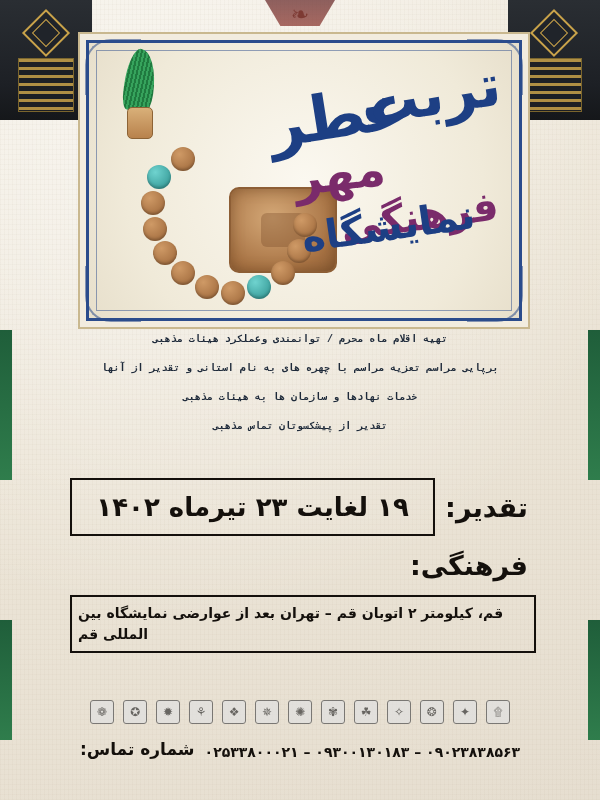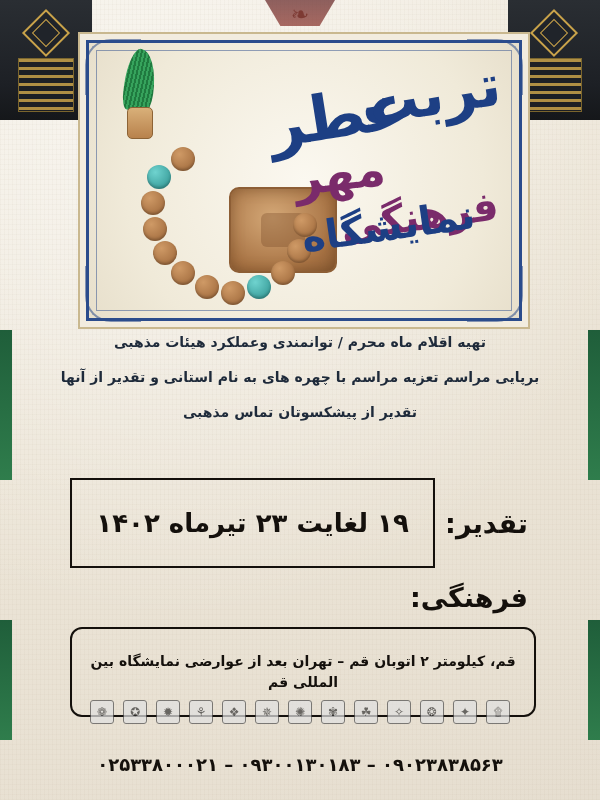--- a/index.html
+++ b/index.html
@@ -130,60 +130,60 @@
   .t-torbat{right:4px;top:8px;font-size:58px;transform:rotate(-9deg);color:#1d3f84;}
   .t-mehr{right:120px;top:92px;font-size:48px;transform:rotate(-7deg);color:#7a2b6b;}
   .t-namayesh{right:30px;top:150px;font-size:40px;transform:rotate(-8deg);color:#1d3f84;}
   .t-farhangi{right:6px;top:140px;font-size:40px;transform:rotate(-8deg);color:#7a2b6b;}
 
   
   .desc{
     position:absolute;left:0;right:0;top:332px;text-align:center;
     color:#1e2a3a;font-weight:bold;
   }
-  .desc p{margin:0 0 14px 0;font-size:14px;line-height:1.5;}
+  .desc p{margin:0 0 14px 0;font-size:10px;line-height:1.5;font-family:Liberation Mono, monospace;}
 
   
   .rows{position:absolute;left:70px;right:64px;top:478px;}
   .row{
     display:flex;align-items:center;justify-content:flex-start;
     margin-bottom:14px;
   }
   .row .label{
     font-size:27px;font-weight:bold;color:#14100c;
     padding:0 8px 0 10px;white-space:nowrap;
   }
   .row .box{
     flex:1;border:2px solid #14100c;
     display:flex;align-items:center;justify-content:center;
-    text-align:center;color:#14100c;font-weight:bold;
-    padding:20px 6px;min-height:46px;
+    text-align:left;color:#14100c;font-weight:bold;
+    padding:4px 6px;min-height:46px;
   }
   .row.date .box{font-size:26px;letter-spacing:1px;}
   .row.visit .box{font-size:24px;}
-  .row.place .box{font-size:14px;line-height:1.5;font-weight:bold;border-radius:12px;}
+  .row.place .box{font-size:14px;line-height:1.5;font-weight:bold;}
 
   
   .logos{
     position:absolute;left:0;right:0;top:700px;
     display:flex;justify-content:center;align-items:center;gap:9px;
     filter:grayscale(1);opacity:.72;
   }
   .logo{
     width:22px;height:22px;border:1px solid #5a5043;border-radius:3px;
     display:flex;align-items:center;justify-content:center;
     font-size:12px;color:#3d362c;background:#e7e0d2;
   }
 
   
   .contact{
     position:absolute;left:0;right:0;top:738px;text-align:center;
     color:#14100c;font-weight:bold;font-size:17px;
   }
-  .contact .numbers{margin-top:16px;font-size:18px;letter-spacing:.5px;}
+  .contact .numbers{margin-top:6px;font-size:14px;letter-spacing:.5px;}
   .contact-line{display:flex;justify-content:center;align-items:center;gap:10px;flex-wrap:wrap;}
   .footer-rule{
     position:absolute;left:0;right:0;bottom:0;height:6px;
     background:linear-gradient(90deg,#1f5e3a,#2f7d4c,#1f5e3a);
     opacity:.0;
   }
 </style>
 </head>
 <body>
 
@@ -238,20 +238,21 @@
       <div class="t-word t-atr">عطر</div>
       <div class="t-word t-mehr">مهر</div>
       <div class="t-word t-farhangi">فرهنگی</div>
       <div class="t-word t-namayesh">نمایشگاه</div>
     </div>
   </div>
 
   <div class="desc">
     <p>تهیه اقلام ماه محرم / توانمندی وعملکرد هیئات مذهبی</p>
     <p>برپایی مراسم تعزیه مراسم با چهره های به نام استانی و تقدیر از آنها</p>
+    <p>خدمات نهادها و سازمان ها به هیئات مذهبی</p>
     <p>تقدیر از پیشکسوتان تماس مذهبی</p>
   </div>
 
   <div class="rows">
     <div class="row date">
       <div class="label">تقدیر:</div>
       <div class="box">۱۹ لغایت ۲۳ تیرماه ۱۴۰۲</div>
     </div>
     <div class="row visit">
       <div class="label">فرهنگی:</div>
@@ -273,17 +274,18 @@
     <div class="logo">❖</div>
     <div class="logo">⚘</div>
     <div class="logo">✹</div>
     <div class="logo">✪</div>
     <div class="logo">❁</div>
   </div>
 
   <div class="contact">
     <div class="contact-line">
       <span class="numbers">۰۹۰۲۳۸۳۸۵۶۳ – ۰۹۳۰۰۱۳۰۱۸۳ – ۰۲۵۳۳۸۰۰۰۲۱</span>
+      <span>شماره تماس:</span>
     </div>
   </div>
 
   <div class="footer-rule"></div>
 </div>
 
 </body></html>

